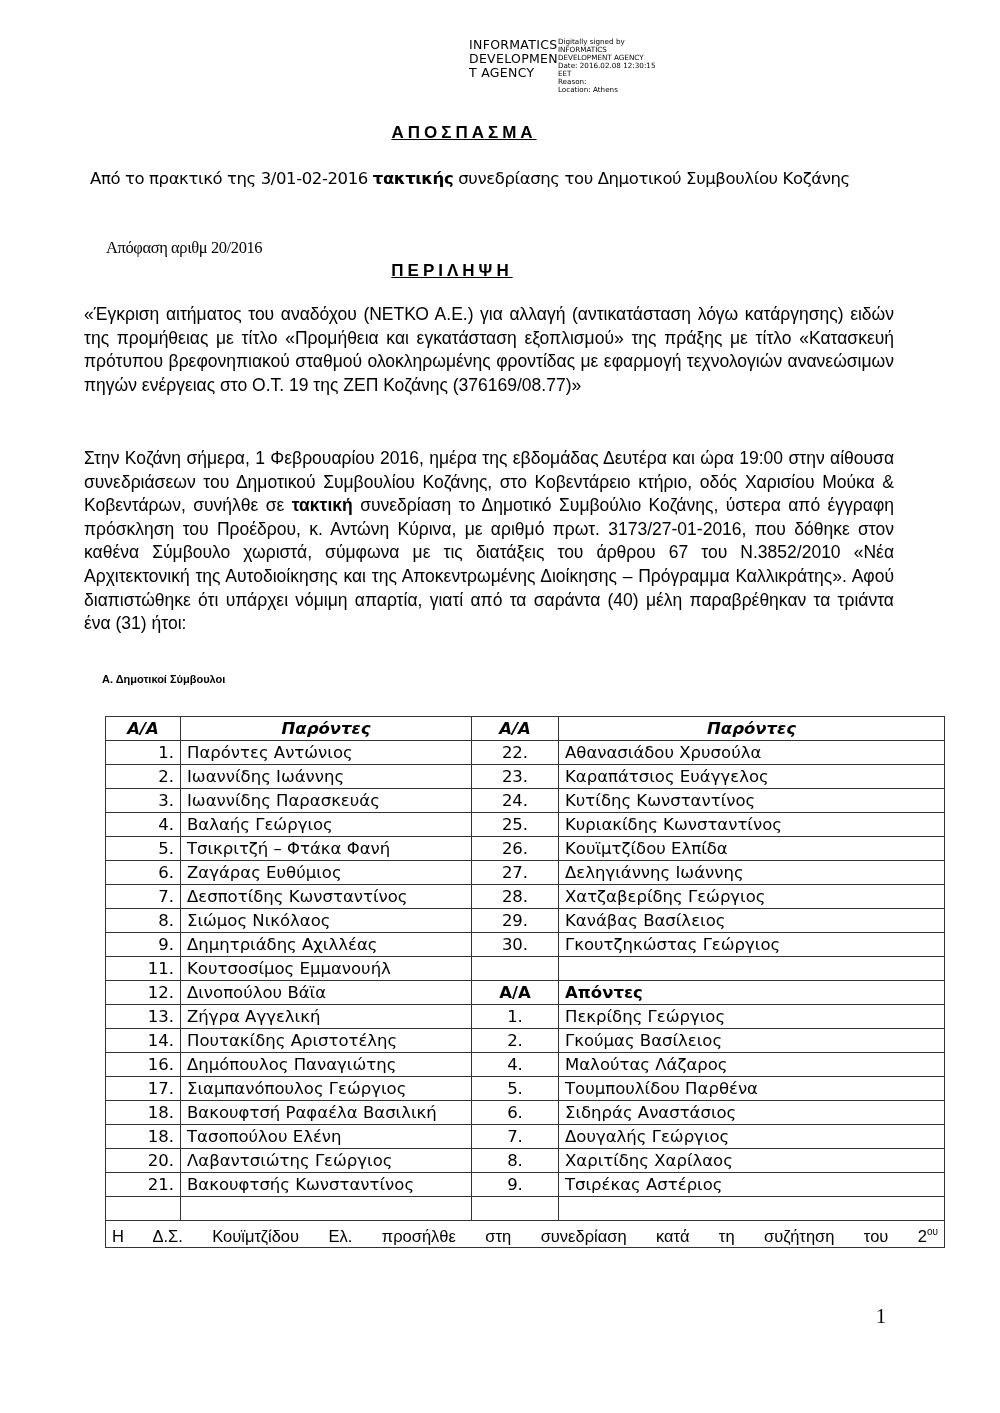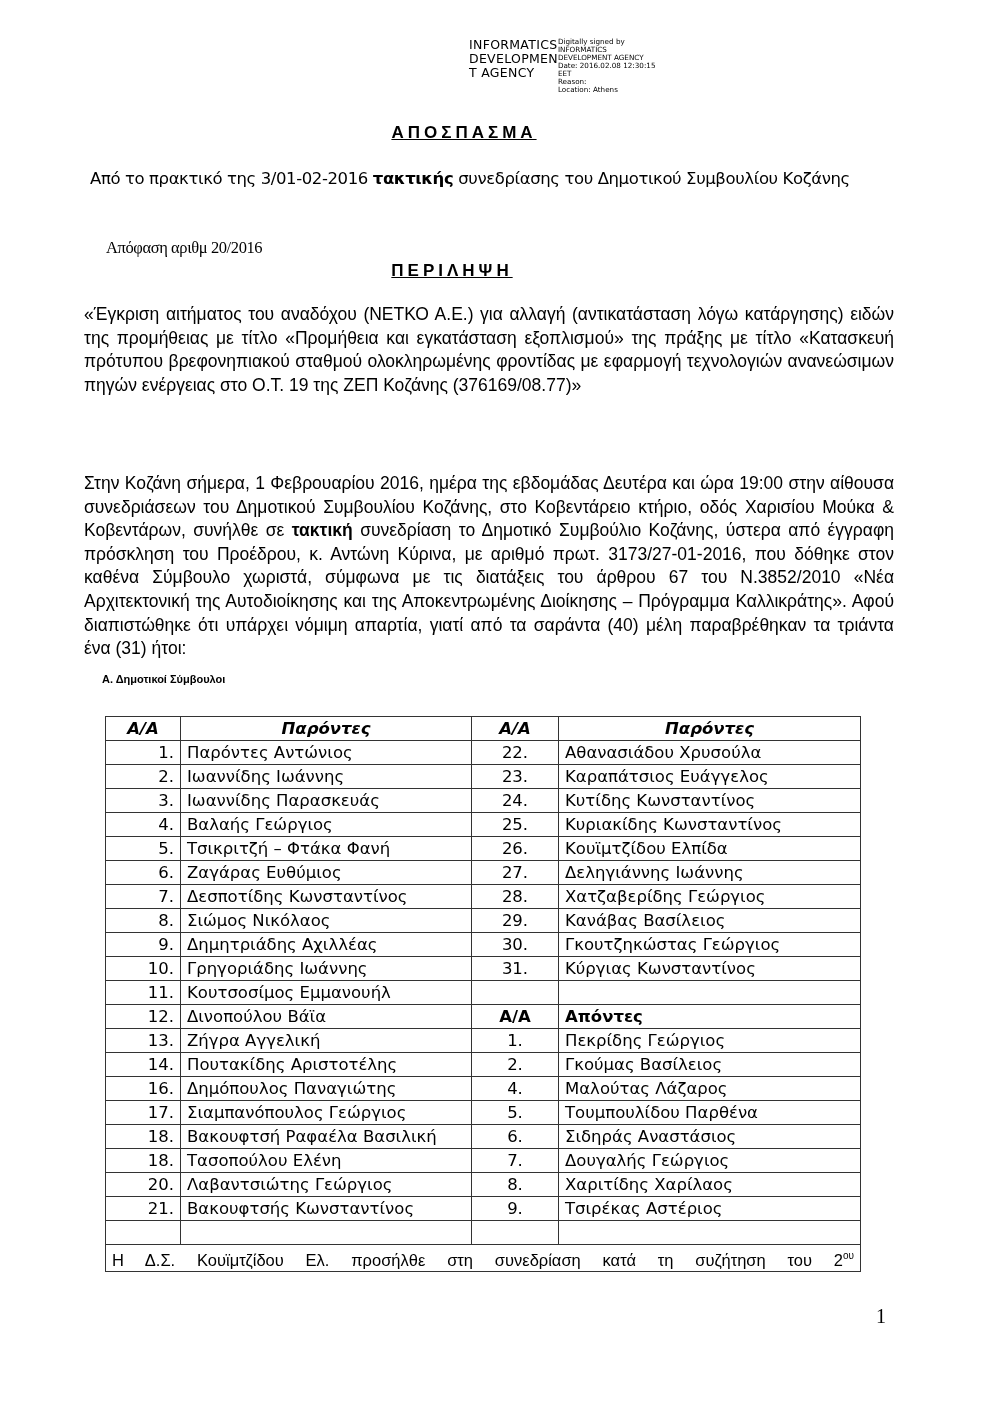--- a/index.html
+++ b/index.html
@@ -5,21 +5,21 @@
   html, body { margin: 0; padding: 0; background: #ffffff; }
   body { width: 1000px; height: 1413px; position: relative; overflow: hidden;
          font-family: "Liberation Sans", sans-serif; color: #000; }
   .sig { position: absolute; left: 469px; top: 38px; display: flex; gap: 0; }
   .sig-main { font-family: "DejaVu Sans", sans-serif; font-size: 12.5px; line-height: 14px; letter-spacing: 0.3px; white-space: pre; }
   .sig-detail { font-family: "DejaVu Sans", sans-serif; font-size: 7.2px; line-height: 8px; white-space: pre; margin-top: 0px; }
   .title { position: absolute; left: 0; width: 928px; text-align: center; font-weight: bold; font-size: 17px;
            text-decoration: underline; letter-spacing: 4px; }
   .p { position: absolute; left: 84px; width: 810px; font-size: 17.5px; line-height: 23.6px; text-align: justify; }
   .heading { position: absolute; left: 102px; top: 673px; font-size: 11px; font-weight: bold; }
-  table.members { position: absolute; left: 105px; top: 716px; width: 756px; border-collapse: collapse;
+  table.members { position: absolute; left: 105px; top: 716px; width: 840px; border-collapse: collapse;
                   font-family: "DejaVu Sans", sans-serif; font-size: 16.5px; }
   table.members td, table.members th { border: 1px solid #333; padding: 0 6px; height: 23px; line-height: 22px; white-space: nowrap; }
   table.members th { font-style: italic; font-weight: bold; }
   .c-num { width: 62px; text-align: right; }
   .c-num2 { width: 74px; text-align: center; }
   .c-name { width: 278px; text-align: left; }
   .c-name2 { text-align: left; }
   th.c-name { text-align: center; }
   th.c-name2 { text-align: center; }
   .bold { font-weight: bold; }
@@ -48,21 +48,21 @@
 <div class="p" style="top:167px; left:84px; font-family:'DejaVu Sans',sans-serif; font-size:16.5px; letter-spacing:-0.4px; line-height:23px; width:810px;">
   <span style="padding-left:6px;">Από  το  πρακτικό  της 3/01-02-2016 </span><b>τακτικής</b><span> συνεδρίασης του Δημοτικού Συμβουλίου Κοζάνης</span>
 </div>
 
 <div class="p" style="top:236px; left:106px; font-family:Liberation Serif, serif; font-size:16.5px; letter-spacing:-0.4px;">Απόφαση αριθμ 20/2016</div>
 
 <div class="title" style="top:261px; left:-12px;">ΠΕΡΙΛΗΨΗ</div>
 
 <div class="p" style="top:303px;">«Έγκριση  αιτήματος του αναδόχου (ΝΕΤΚΟ Α.Ε.) για αλλαγή (αντικατάσταση λόγω κατάργησης) ειδών της προμήθειας με τίτλο «Προμήθεια και εγκατάσταση εξοπλισμού» της πράξης με τίτλο «Κατασκευή πρότυπου βρεφονηπιακού σταθμού ολοκληρωμένης φροντίδας με εφαρμογή τεχνολογιών ανανεώσιμων πηγών ενέργειας στο Ο.Τ. 19 της ΖΕΠ Κοζάνης (376169/08.77)»</div>
 
-<div class="p" style="top:447px;margin-top:25px;">
+<div class="p" style="top:447px;">
   <span>Στην Κοζάνη σήμερα, 1 Φεβρουαρίου  2016, ημέρα της  εβδομάδας Δευτέρα και ώρα 19:00 στην αίθουσα συνεδριάσεων του Δημοτικού Συμβουλίου Κοζάνης, στο Κοβεντάρειο κτήριο, οδός Χαρισίου Μούκα &amp; Κοβεντάρων, συνήλθε σε </span><b>τακτική</b><span> συνεδρίαση το Δημοτικό Συμβούλιο Κοζάνης, ύστερα από έγγραφη πρόσκληση του Προέδρου, κ. Αντώνη Κύρινα, με αριθμό πρωτ. 3173/27-01-2016, που δόθηκε στον καθένα Σύμβουλο χωριστά, σύμφωνα με τις διατάξεις του άρθρου 67 του Ν.3852/2010 «Νέα Αρχιτεκτονική της Αυτοδιοίκησης και της Αποκεντρωμένης Διοίκησης – Πρόγραμμα Καλλικράτης». Αφού διαπιστώθηκε  ότι  υπάρχει  νόμιμη απαρτία, γιατί από τα σαράντα (40) μέλη παραβρέθηκαν τα τριάντα ένα (31) ήτοι:</span>
 </div>
 
 <div class="heading">Α. Δημοτικοί Σύμβουλοι</div>
 
 <table class="members">
   <thead>
     <tr>
       <th class="c-num" style="text-align:center;">Α/Α</th>
       <th class="c-name">Παρόντες</th>
@@ -119,26 +119,20 @@
         <td class="c-num2">29.</td>
         <td class="c-name2">Κανάβας Βασίλειος</td>
       </tr>
       <tr>
         <td class="c-num">9.</td>
         <td class="c-name">Δημητριάδης Αχιλλέας</td>
         <td class="c-num2">30.</td>
         <td class="c-name2">Γκουτζηκώστας Γεώργιος</td>
       </tr>
       <tr>
-        <td class="c-num">10.</td>
-        <td class="c-name">Γρηγοριάδης Ιωάννης</td>
-        <td class="c-num2">31.</td>
-        <td class="c-name2">Κύργιας Κωνσταντίνος</td>
-      </tr>
-      <tr>
         <td class="c-num">11.</td>
         <td class="c-name">Κουτσοσίμος Εμμανουήλ</td>
         <td class="c-num2"></td>
         <td class="c-name2"></td>
       </tr>
       <tr>
         <td class="c-num">12.</td>
         <td class="c-name">Δινοπούλου Βάϊα</td>
         <td class="c-num2 bold">Α/Α</td>
         <td class="c-name2 bold">Απόντες</td>

